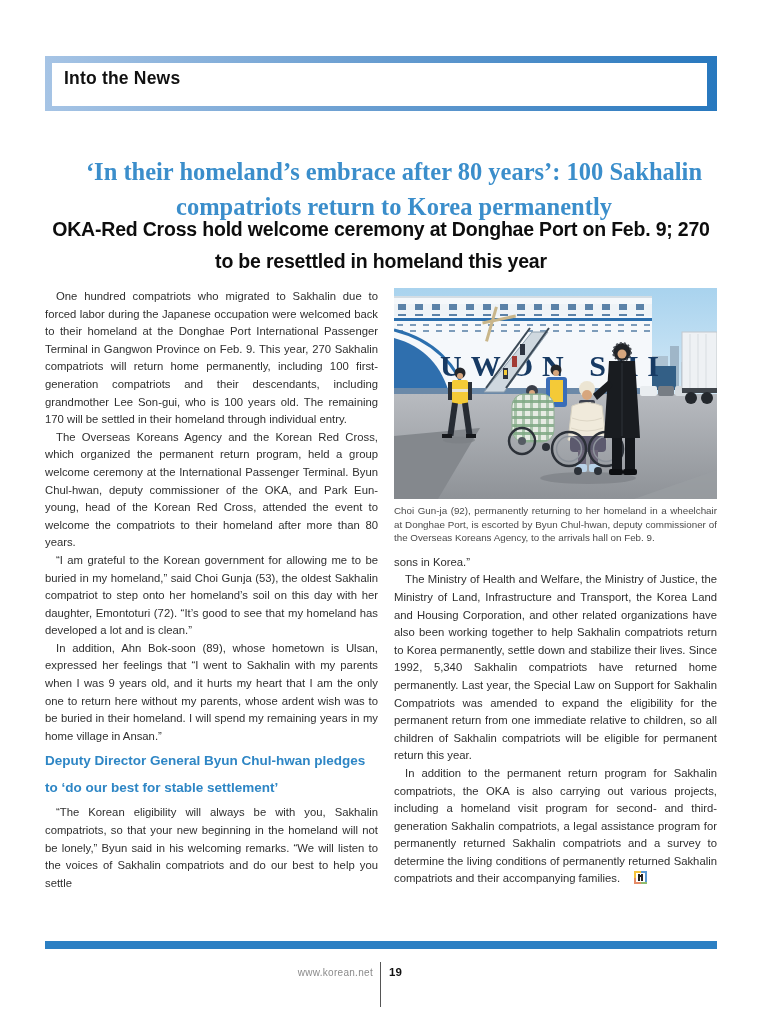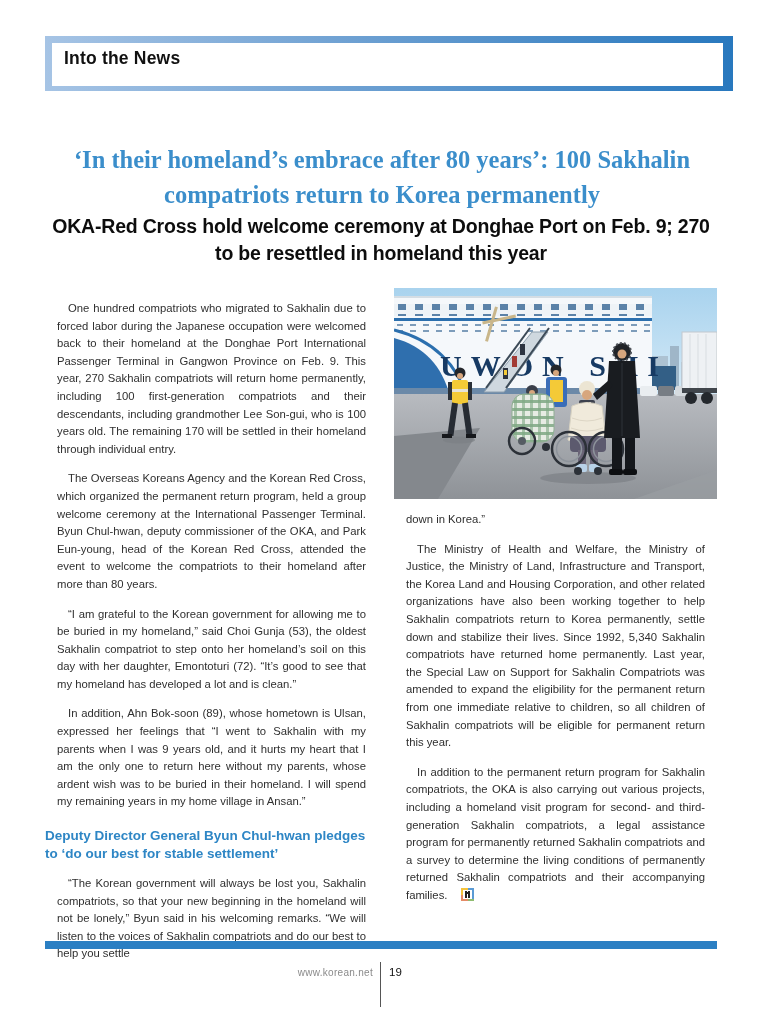--- a/index.html
+++ b/index.html
@@ -1,62 +1,62 @@
 <!DOCTYPE html>
 <html><head>
 <meta charset="utf-8">
 <style>
   html,body{margin:0;padding:0;}
   body{
     width:762px;height:1020px;background:#ffffff;position:relative;overflow:hidden;
     font-family:"Liberation Sans",sans-serif;
   }
-  .banner{position:absolute;left:45px;top:36px;width:672px;height:55px;
-    background:linear-gradient(90deg,#a6c4e5 0%,#6da0d2 45%,#2878be 100%);padding-left:16px;}
+  .banner{position:absolute;left:45px;top:56px;width:672px;height:55px;
+    background:linear-gradient(90deg,#a6c4e5 0%,#6da0d2 45%,#2878be 100%);}
   .banner-inner{position:absolute;left:7px;top:7px;right:10px;bottom:5px;background:#ffffff;
     box-sizing:border-box;padding:5px 0 0 12px;}
   .banner-inner span{font-size:17.5px;font-weight:bold;color:#111;letter-spacing:.2px;}
-  .headline{position:absolute;left:45px;top:141px;width:672px;margin:1px;text-align:center;
+  .headline{position:absolute;left:45px;top:141px;width:672px;margin:13px;text-align:center;
     font-family:"Liberation Serif",serif;font-weight:bold;font-size:24.5px;line-height:35px;color:#3b8ecb;}
   .subheadline{position:absolute;left:45px;top:213px;width:672px;margin:0;text-align:center;
-    font-weight:bold;font-size:19.5px;line-height:27px;color:#0d0d0d;letter-spacing:-.2px;}
+    font-weight:bold;font-size:19.5px;line-height:32px;color:#0d0d0d;letter-spacing:-.2px;}
   .col{position:absolute;top:288px;font-size:11.3px;line-height:17.6px;color:#2f2f2f;text-align:justify;}
   .col-left{left:45px;width:333px;}
   .col-right{left:394px;width:323px;}
-  .col p{margin:12px;}
+  .col p{margin:0;}
   p.indent{text-indent:11px;}
-  p.subhead{color:#2e86c5;font-weight:bold;font-size:13.5px;line-height:18px;margin:16px 0 3px;
+  p.subhead{color:#2e86c5;font-weight:bold;font-size:13.5px;line-height:27px;margin:2px 0 3px;
     text-align:left;text-indent:0;}
   figure.photo{margin:0 0 5px 0;width:323px;height:211px;}
   p.caption{font-size:9.8px;line-height:13.6px;color:#4a4a4a;text-align:justify;margin:0 0 9px 0;}
   .endmark{display:inline-block;vertical-align:-2px;margin-left:3px;line-height:0;}
   .footer-bar{position:absolute;left:45px;top:941px;width:672px;height:8px;background:#2b7fc3;}
   .footer-site{position:absolute;top:967px;right:389px;font-size:10px;color:#8a8a8a;letter-spacing:.3px;text-decoration:none;}
   .footer-divider{position:absolute;left:380px;top:962px;width:1px;height:45px;background:#555;}
-  .footer-page{position:absolute;left:389px;top:966px;font-size:11.5px;font-weight:normal;color:#111;}
+  .footer-page{position:absolute;left:389px;top:966px;font-size:11.5px;font-weight:bold;color:#111;}
 </style>
 </head>
 <body>
 
 <div class="banner">
   <div class="banner-inner">
     <span>Into the News</span>
   </div>
 </div>
 
 <h1 class="headline">‘In their homeland’s embrace after 80 years’: 100 Sakhalin compatriots return to Korea permanently</h1>
 <h2 class="subheadline">OKA-Red Cross hold welcome ceremony at Donghae Port on Feb. 9; 270 to be resettled in homeland this year</h2>
 
 <div class="col col-left">
   <p class="indent">One hundred compatriots who migrated to Sakhalin due to forced labor during the Japanese occupation were welcomed back to their homeland at the Donghae Port International Passenger Terminal in Gangwon Province on Feb. 9. This year, 270 Sakhalin compatriots will return home permanently, including 100 first-generation compatriots and their descendants, including grandmother Lee Son-gui, who is 100 years old. The remaining 170 will be settled in their homeland through individual entry.</p>
   <p class="indent">The Overseas Koreans Agency and the Korean Red Cross, which organized the permanent return program, held a group welcome ceremony at the International Passenger Terminal. Byun Chul-hwan, deputy commissioner of the OKA, and Park Eun-young, head of the Korean Red Cross, attended the event to welcome the compatriots to their homeland after more than 80 years.</p>
   <p class="indent">“I am grateful to the Korean government for allowing me to be buried in my homeland,” said Choi Gunja (53), the oldest Sakhalin compatriot to step onto her homeland’s soil on this day with her daughter, Emontoturi (72). “It’s good to see that my homeland has developed a lot and is clean.”</p>
   <p class="indent">In addition, Ahn Bok-soon (89), whose hometown is Ulsan, expressed her feelings that “I went to Sakhalin with my parents when I was 9 years old, and it hurts my heart that I am the only one to return here without my parents, whose ardent wish was to be buried in their homeland. I will spend my remaining years in my home village in Ansan.”</p>
   <p class="subhead">Deputy Director General Byun Chul-hwan pledges to ‘do our best for stable settlement’</p>
-  <p class="indent">“The Korean government will always be lost you, Sakhalin compatriots, so that your new beginning in the homeland will not be lonely,” Byun said in his welcoming remarks. “We will listen to the voices of Sakhalin compatriots and do our best to help you settle</p>
+  <p class="indent">“The Korean eligibility will always be with you, Sakhalin compatriots, so that your new beginning in the homeland will not be lonely,” Byun said in his welcoming remarks. “We will listen to the voices of Sakhalin compatriots and do our best to help you settle</p>
 </div>
 
 <div class="col col-right">
   <figure class="photo">
     <svg width="323" height="211" viewBox="0 0 323 211">
       <defs>
         <linearGradient id="sky" x1="0" y1="0" x2="0" y2="1">
           <stop offset="0" stop-color="#a9d3ee"></stop>
             <stop offset="1" stop-color="#d9ecf8"></stop>
         </linearGradient>
@@ -174,21 +174,22 @@
       <circle cx="228" cy="66" r="4.5" fill="#d7a67d"></circle>
       <path d="M215,73 L241,73 L246,150 L210,150 Z" fill="#191c20"></path>
       <line x1="228" y1="75" x2="228" y2="148" stroke="#2e3238"></line>
       <polygon points="215,92 199,106 203,112 219,98" fill="#191c20"></polygon>
       <rect x="218" y="150" width="10" height="33" fill="#14171b"></rect>
       <rect x="231" y="150" width="10" height="33" fill="#14171b"></rect>
       <rect x="215" y="181" width="14" height="6" rx="2" fill="#0d0f12"></rect>
       <rect x="229" y="181" width="14" height="6" rx="2" fill="#0d0f12"></rect>
     </svg>
   </figure>
-  <p>down in Korea.”</p>
+  <p class="caption">Choi Gun-ja (92), permanently returning to her homeland in a wheelchair at Donghae Port, is escorted by Byun Chul-hwan, deputy commissioner of the Overseas Koreans Agency, to the arrivals hall on Feb. 9.</p>
+  <p>sons in Korea.”</p>
   <p class="indent">The Ministry of Health and Welfare, the Ministry of Justice, the Ministry of Land, Infrastructure and Transport, the Korea Land and Housing Corporation, and other related organizations have also been working together to help Sakhalin compatriots return to Korea permanently, settle down and stabilize their lives. Since 1992, 5,340 Sakhalin compatriots have returned home permanently. Last year, the Special Law on Support for Sakhalin Compatriots was amended to expand the eligibility for the permanent return from one immediate relative to children, so all children of Sakhalin compatriots will be eligible for permanent return this year.</p>
   <p class="indent"><span>In addition to the permanent return program for Sakhalin compatriots, the OKA is also carrying out various projects, including a homeland visit program for second- and third-generation Sakhalin compatriots, a legal assistance program for permanently returned Sakhalin compatriots and a survey to determine the living conditions of permanently returned Sakhalin compatriots and their accompanying families.</span><span class="endmark"><svg width="13" height="13" viewBox="0 0 13 13">
       <rect x="0.5" y="0.5" width="12" height="12" fill="#ffffff" stroke="#e8e8e8"></rect>
       <rect x="0" y="0" width="7" height="2" fill="#f5c33b"></rect>
       <rect x="7" y="0" width="6" height="2" fill="#5b9bd5"></rect>
       <rect x="11" y="0" width="2" height="13" fill="#5b9bd5"></rect>
       <rect x="0" y="0" width="2" height="7" fill="#f5c33b"></rect>
       <rect x="0" y="7" width="2" height="6" fill="#e58b67"></rect>
       <rect x="0" y="11" width="7" height="2" fill="#e58b67"></rect>
       <rect x="7" y="11" width="6" height="2" fill="#8fbc6f"></rect>

